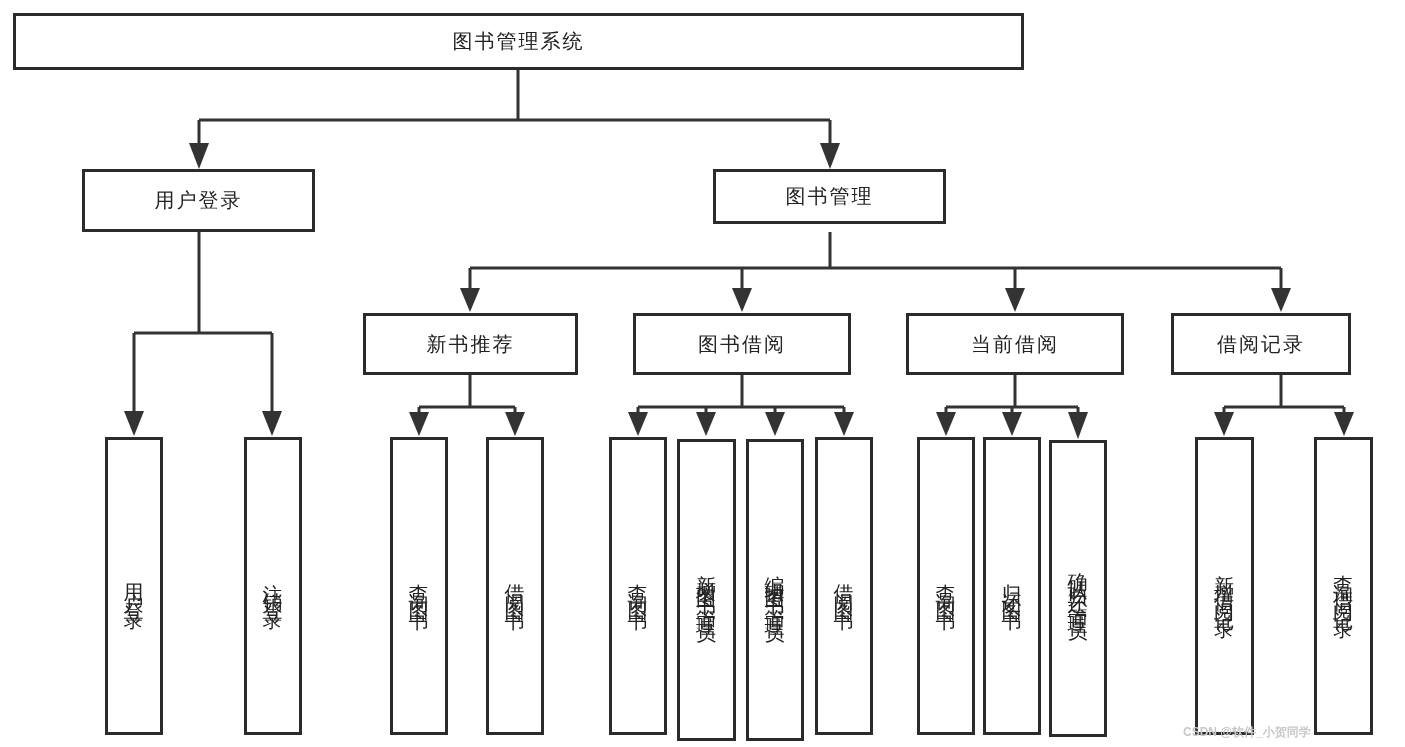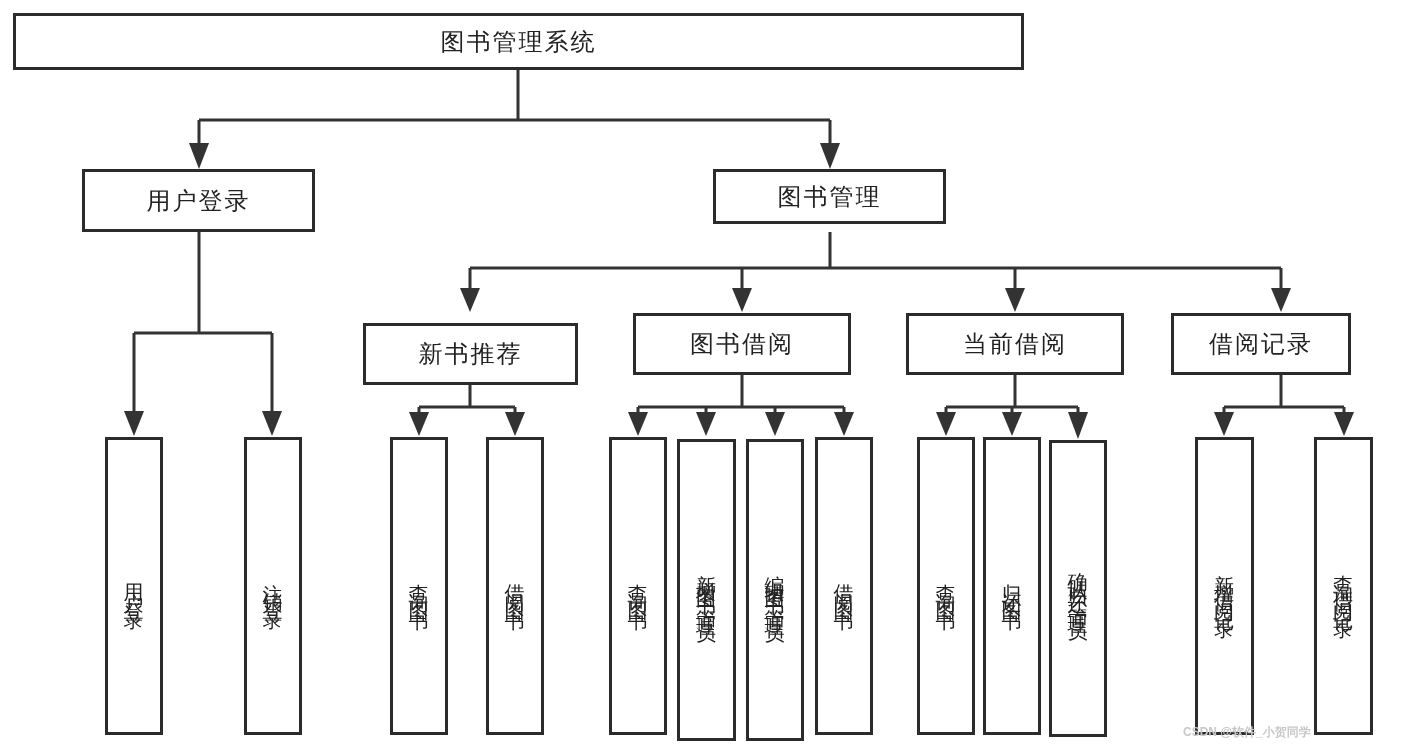--- a/index.html
+++ b/index.html
@@ -10,21 +10,21 @@
     position:relative; width:1405px; height:747px; background:#ffffff;
     font-family:"Liberation Sans", sans-serif; overflow:hidden;
   }
   .connector-svg{position:absolute; left:0; top:0; width:1405px; height:747px;}
   .connector-svg path{stroke:var(--line); stroke-width:3; fill:none;}
   .connector-svg polygon{fill:var(--line); stroke:none;}
   .box{
     position:absolute; box-sizing:border-box; background:#ffffff;
     border:3px solid var(--box-border); color:var(--text);
     display:flex; align-items:center; justify-content:center;
-    font-size:24px; letter-spacing:2px; white-space:nowrap;
+    font-size:20px; letter-spacing:2px; white-space:nowrap;
   }
   .vbox{
     position:absolute; box-sizing:border-box; background:#ffffff;
     border:3px solid var(--box-border); color:var(--text);
     writing-mode:vertical-rl; text-orientation:mixed;
     display:flex; align-items:center; justify-content:center;
     font-size:20px; letter-spacing:9px; line-height:1;
   }
   .vbox.long{letter-spacing:7px;}
   .watermark{
@@ -85,21 +85,21 @@
       <polygon points="1214,412 1234,412 1224,436"></polygon>
       <polygon points="1334,412 1354,412 1344,436"></polygon>
     </g>
   </svg>
 
   <div class="box" style="left:13px;top:13px;width:1011px;height:57px">图书管理系统</div>
 
   <div class="box" style="left:82px;top:169px;width:233px;height:63px">用户登录</div>
   <div class="box" style="left:713px;top:169px;width:233px;height:55px">图书管理</div>
 
-  <div class="box" style="left:363px;top:323px;width:215px;height:62px">新书推荐</div>
+  <div class="box" style="left:363px;top:313px;width:215px;height:62px">新书推荐</div>
   <div class="box" style="left:906px;top:313px;width:218px;height:62px">当前借阅</div>
   <div class="box" style="left:633px;top:313px;width:218px;height:62px">图书借阅</div>
   <div class="box" style="left:1171px;top:313px;width:180px;height:62px">借阅记录</div>
 
   <div class="vbox" style="left:105px;top:437px;width:58px;height:298px">用户登录</div>
   <div class="vbox" style="left:244px;top:437px;width:58px;height:298px">注销登录</div>
 
   <div class="vbox" style="left:390px;top:437px;width:58px;height:298px">查询图书</div>
   <div class="vbox" style="left:486px;top:437px;width:58px;height:298px">借阅图书</div>
 

